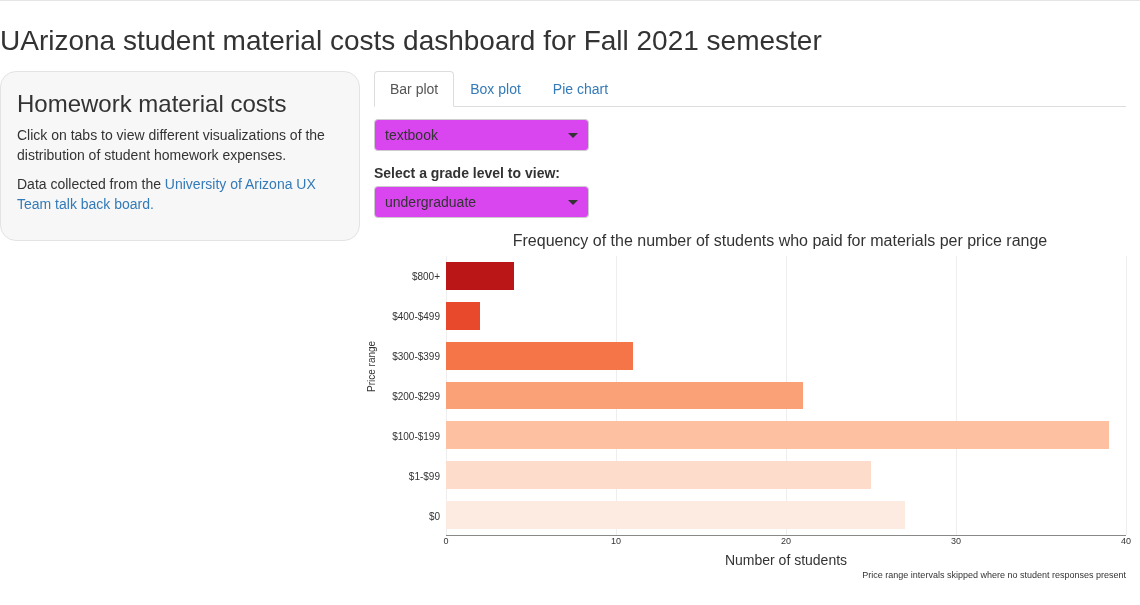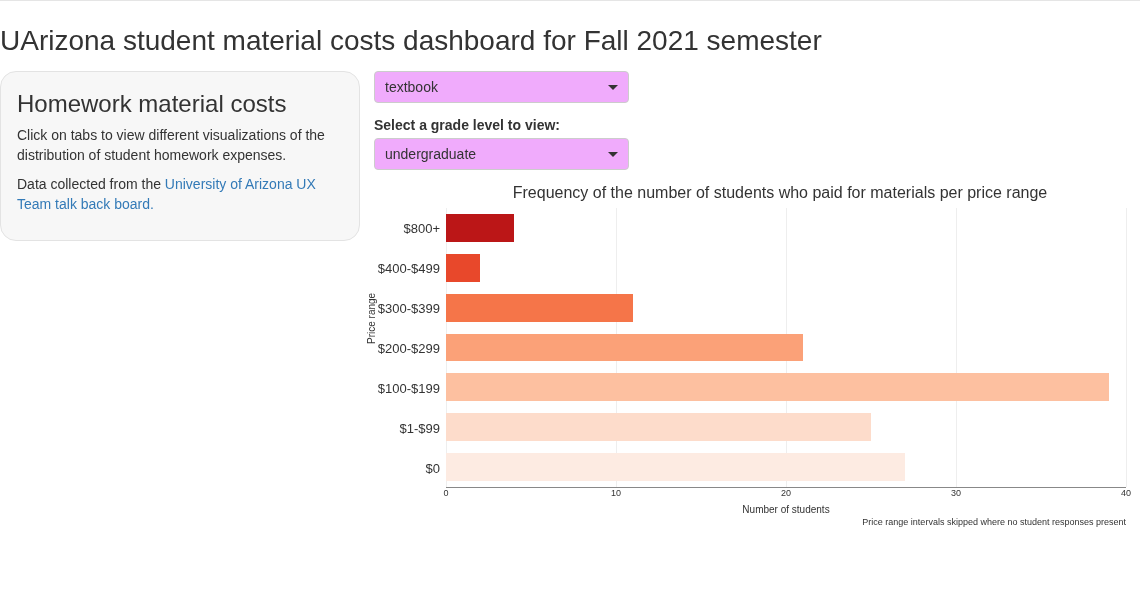--- a/index.html
+++ b/index.html
@@ -69,25 +69,25 @@
     color: #555;
     background: #fff;
     border-color: #ddd #ddd #fff;
   }
   .control-label {
     display: block;
     font-weight: 700;
     margin: 0 0 5px 0;
   }
   .selectize {
-    width: 255px;
+    width: 215px;
     border: 1px solid #ccc;
     border-radius: 4px;
     padding: 7px 10px;
-    background: #f0abfc;
+    background: #d946ef;
     display: flex;
     align-items: center;
     justify-content: space-between;
     cursor: pointer;
     margin-bottom: 14px;
   }
   .caret {
     width: 0; height: 0;
     border-left: 5px solid transparent;
     border-right: 5px solid transparent;
@@ -110,41 +110,41 @@
     position: absolute;
     left: -8px;
     top: 50%;
     transform: rotate(-90deg) translateX(10px);
     transform-origin: left top;
     font-size: 10px;
     color: #333;
   }
   .xlabel {
     text-align: center;
-    font-size: 10px;
+    font-size: 14px;
     color: #333;
     margin-top: 2px;
     margin-left: 72px;
   }
   .plot {
     display: flex;
     height: 280px;
   }
   .ycats {
     flex: 0 0 72px;
     display: flex;
     flex-direction: column;
   }
   .ycats .ycat {
     flex: 1 1 0;
     display: flex;
     align-items: center;
     justify-content: flex-end;
     padding-right: 6px;
-    font-size: 13px;
+    font-size: 10px;
     color: #333;
   }
   .bars {
     flex: 1 1 auto;
     position: relative;
     border-bottom: 1px solid #888;
   }
   .grid-v {
     position: absolute;
     top: 0; bottom: 0;
@@ -191,20 +191,31 @@
       <div class="well">
         <h2>Homework material costs</h2>
         <p>Click on tabs to view different visualizations of the distribution of student homework expenses.</p>
         <p>
           <span>Data collected from the </span><a href="#" class="link">University of Arizona UX Team talk back board.</a>
         </p>
       </div>
     </aside>
 
     <main class="main">
+      <ul class="nav-tabs">
+        <li class="active">
+            <a>Bar plot</a>
+          </li>
+        <li>
+            <a>Box plot</a>
+          </li>
+        <li>
+            <a>Pie chart</a>
+          </li>
+      </ul>
 
       <div class="selectize">
         <span>textbook</span>
         <span class="caret"></span>
       </div>
 
       <label class="control-label">Select a grade level to view:</label>
       <div class="selectize">
         <span>undergraduate</span>
         <span class="caret"></span>

